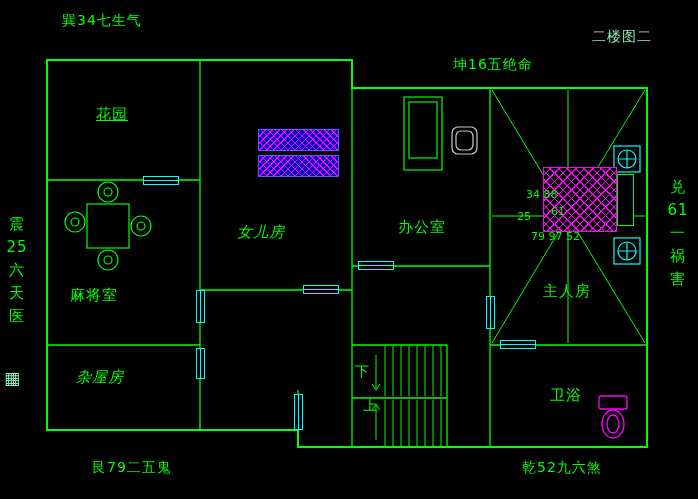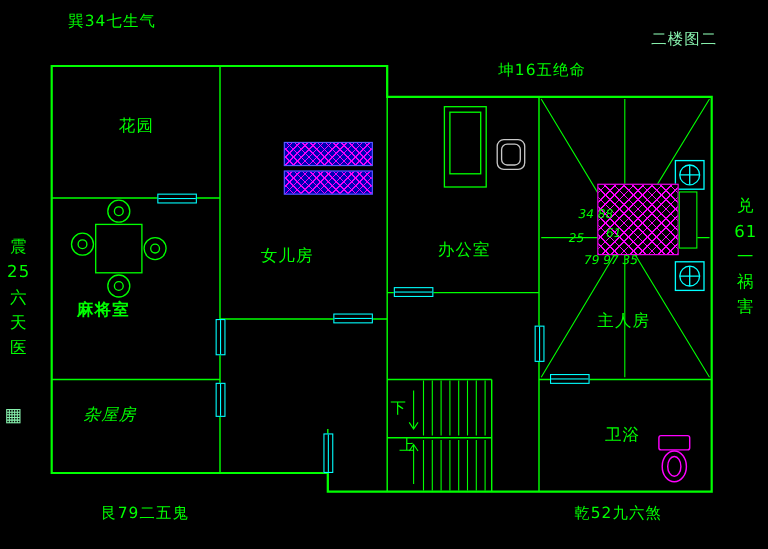--- a/index.html
+++ b/index.html
@@ -4,21 +4,21 @@
 <style>
   html,body{margin:0;padding:0;background:#000;}
   .canvas{
     position:relative;width:698px;height:499px;background:#000;overflow:hidden;
     font-family:"DejaVu Sans","Liberation Sans",sans-serif;
   }
   svg.plan{position:absolute;left:0;top:0;}
   .lbl{position:absolute;color:#00ff00;font-size:15px;white-space:pre;letter-spacing:1px;line-height:1.1;}
   .edge{font-size:14px;}
   .cyan{color:#86efac;}
-  .num{font-size:11px;letter-spacing:0;font-style:italic;}
+  .num{font-size:11px;letter-spacing:0;}
   .vtext{white-space:pre-line;text-align:center;width:24px;line-height:23px;font-size:15px;}
   .marker{position:absolute;border:1px solid #00ffff;background:#000;box-sizing:border-box;}
   .marker-h::after{content:"";position:absolute;left:0;right:0;top:50%;margin-top:-1px;border-top:1px solid #00ffff;}
   .marker-v::after{content:"";position:absolute;top:0;bottom:0;left:50%;margin-left:-1px;border-left:1px solid #00ffff;}
   .bed-blue{position:absolute;box-sizing:border-box;border:1px solid #5a5aff;background-color:#0000b4;
     background-image:repeating-linear-gradient(45deg,rgba(255,0,255,.95) 0 1px,transparent 1px 5px),
                      repeating-linear-gradient(-45deg,rgba(255,0,255,.95) 0 1px,transparent 1px 5px);}
   .bed-magenta{position:absolute;box-sizing:border-box;border:1px solid #ff00ff;background-color:#000;
     background-image:repeating-linear-gradient(45deg,#ff00ff 0 1px,transparent 1px 6px),
                      repeating-linear-gradient(-45deg,#ff00ff 0 1px,transparent 1px 6px);}
@@ -95,35 +95,35 @@
 
   <div class="marker marker-h" style="left:143px;top:176px;width:36px;height:9px;"></div>
   <div class="marker marker-v" style="left:196px;top:290px;width:9px;height:33px;"></div>
   <div class="marker marker-v" style="left:196px;top:348px;width:9px;height:31px;"></div>
   <div class="marker marker-v" style="left:294px;top:394px;width:9px;height:36px;"></div>
   <div class="marker marker-h" style="left:303px;top:285px;width:36px;height:9px;"></div>
   <div class="marker marker-h" style="left:358px;top:261px;width:36px;height:9px;"></div>
   <div class="marker marker-h" style="left:500px;top:340px;width:36px;height:9px;"></div>
   <div class="marker marker-v" style="left:486px;top:296px;width:9px;height:33px;"></div>
 
-  <div class="lbl" style="left:108px;top:106px;">花园</div>
-  <div class="lbl" style="left:70px;top:273px;font-weight:bold;">麻将室</div>
+  <div class="lbl" style="left:96px;top:106px;text-decoration:underline;">花园</div>
+  <div class="lbl" style="left:70px;top:287px;">麻将室</div>
   <div class="lbl" style="left:76px;top:369px;font-style:italic;">杂屋房</div>
-  <div class="lbl" style="left:237px;top:224px;">女儿房</div>
+  <div class="lbl" style="left:237px;top:224px;font-style:italic;">女儿房</div>
   <div class="lbl" style="left:398px;top:219px;">办公室</div>
   <div class="lbl" style="left:543px;top:283px;">主人房</div>
   <div class="lbl" style="left:550px;top:387px;">卫浴</div>
 
   <div class="lbl" style="left:355px;top:364px;font-size:14px;">下</div>
   <div class="lbl" style="left:363px;top:398px;font-size:14px;">上</div>
 
   <div class="lbl num" style="left:526px;top:189px;">34 88</div>
   <div class="lbl num" style="left:517px;top:211px;">25</div>
   <div class="lbl num" style="left:551px;top:206px;">61</div>
-  <div class="lbl num" style="left:531px;top:231px;">79 97 35</div>
+  <div class="lbl num" style="left:531px;top:231px;">79 97 52</div>
 
   <div class="lbl edge" style="left:62px;top:13px;">巽34七生气</div>
   <div class="lbl edge" style="left:453px;top:13px;margin-top:44px;">坤16五绝命</div>
   <div class="lbl edge cyan" style="left:592px;top:29px;">二楼图二</div>
   <div class="lbl vtext" style="left:5px;top:213px;">震
 25
 六
 天
 医</div>
   <div class="lbl vtext" style="left:666px;top:176px;">兑

